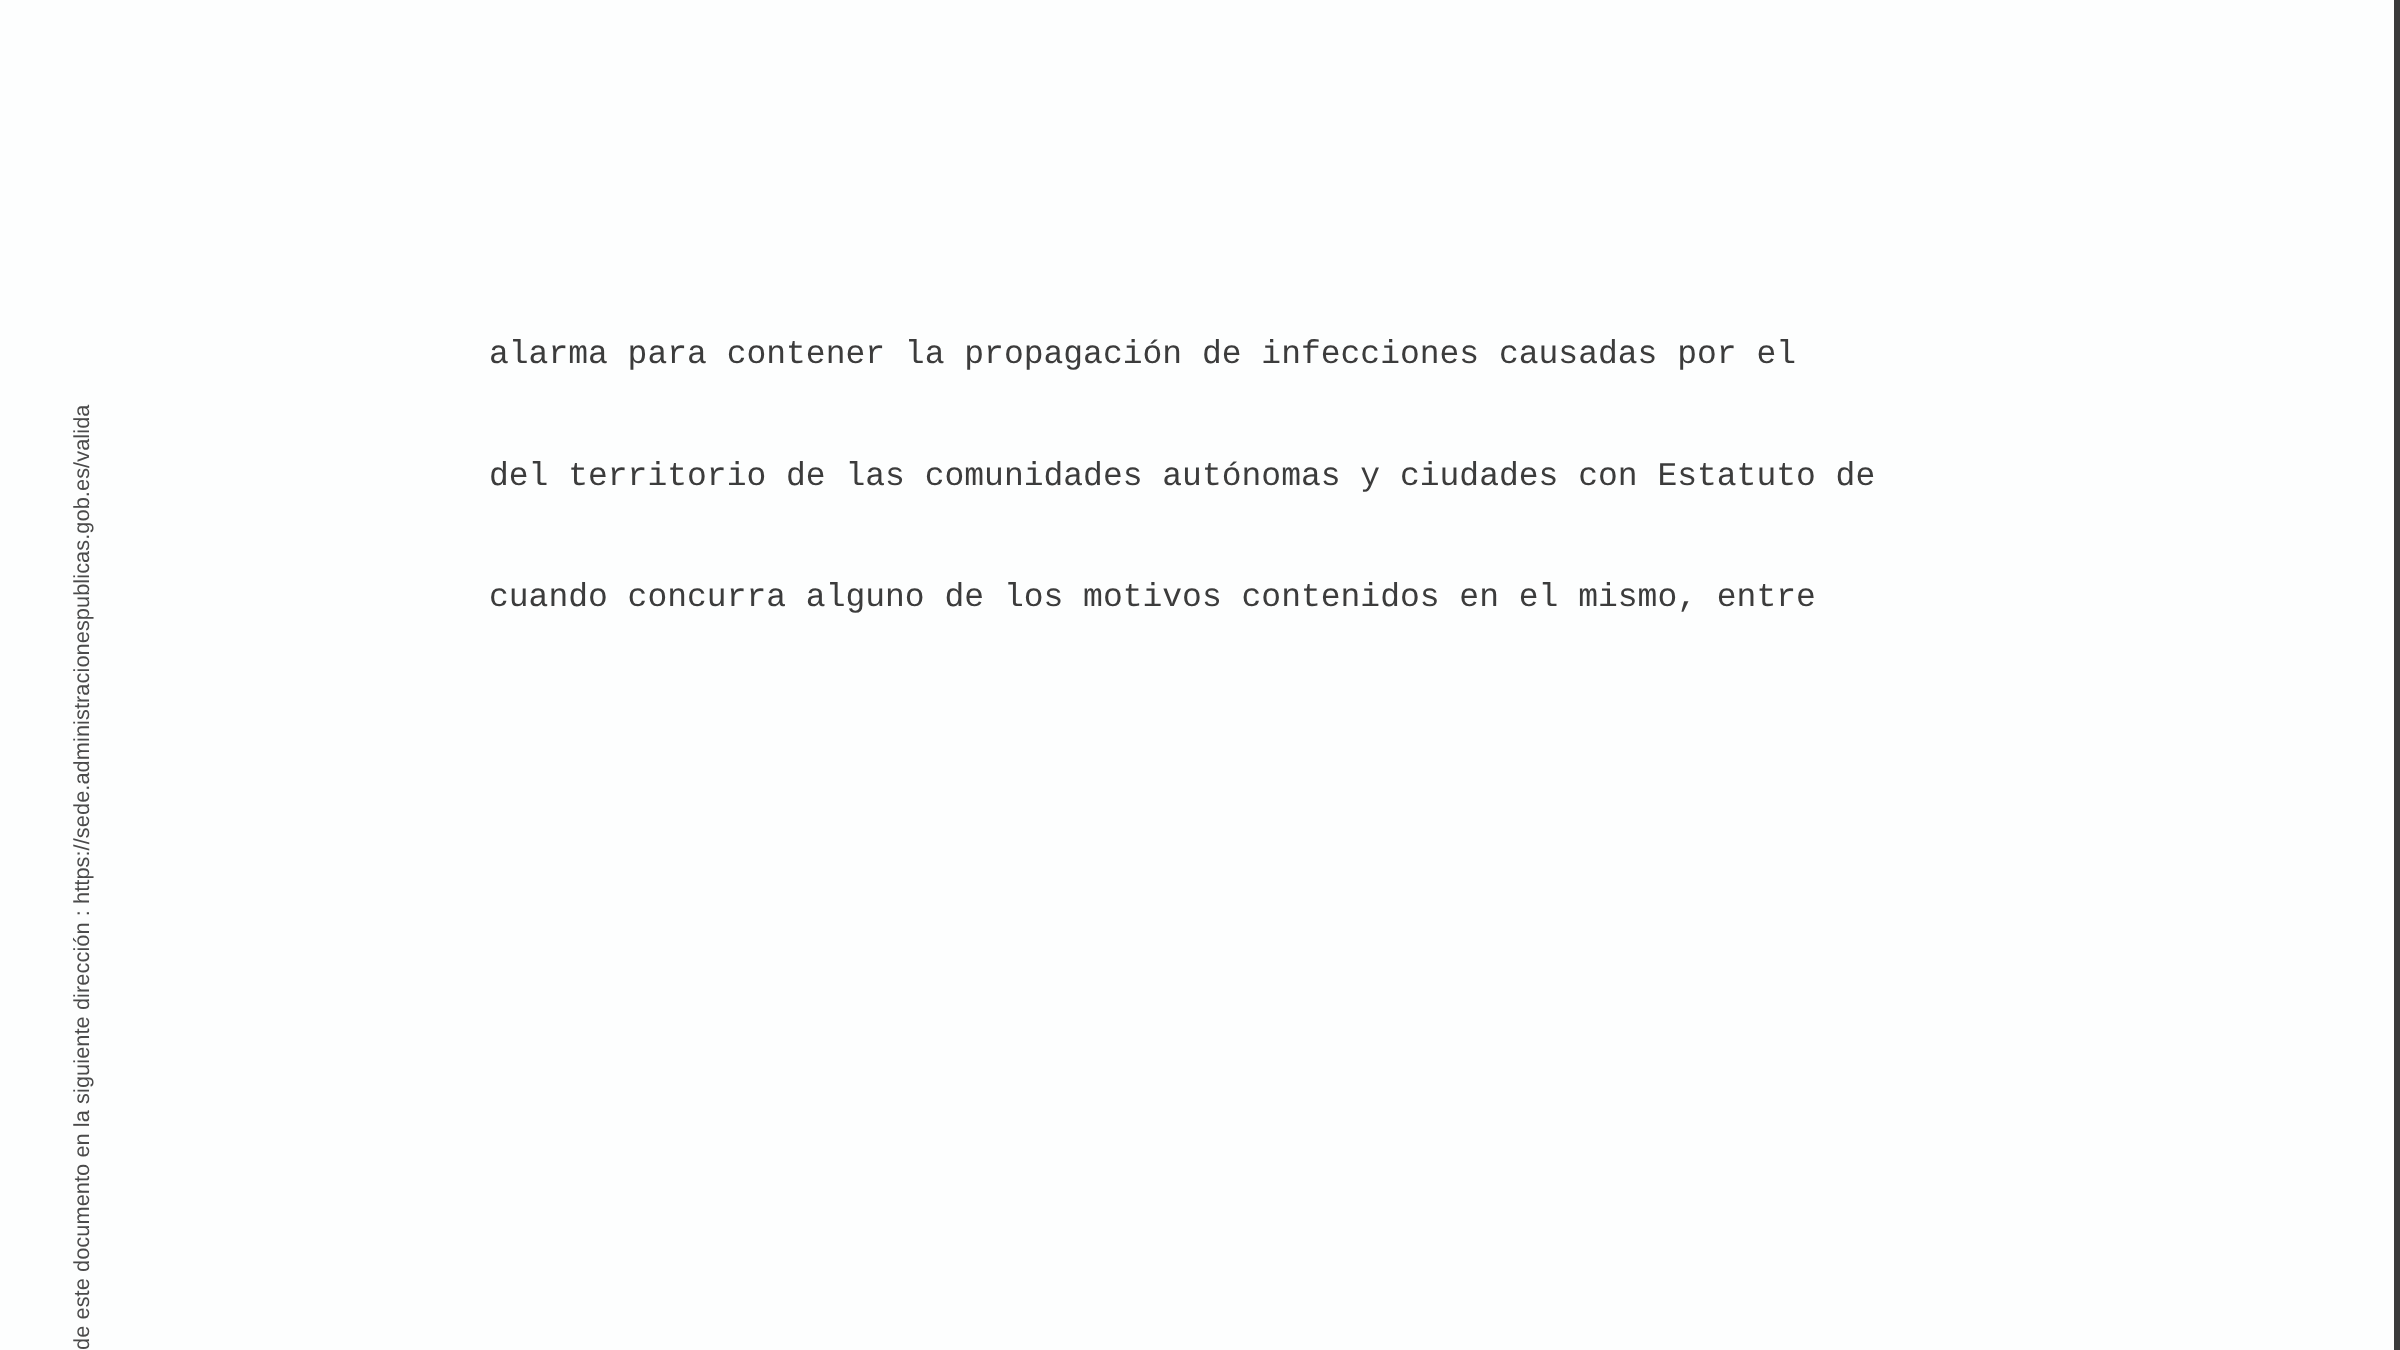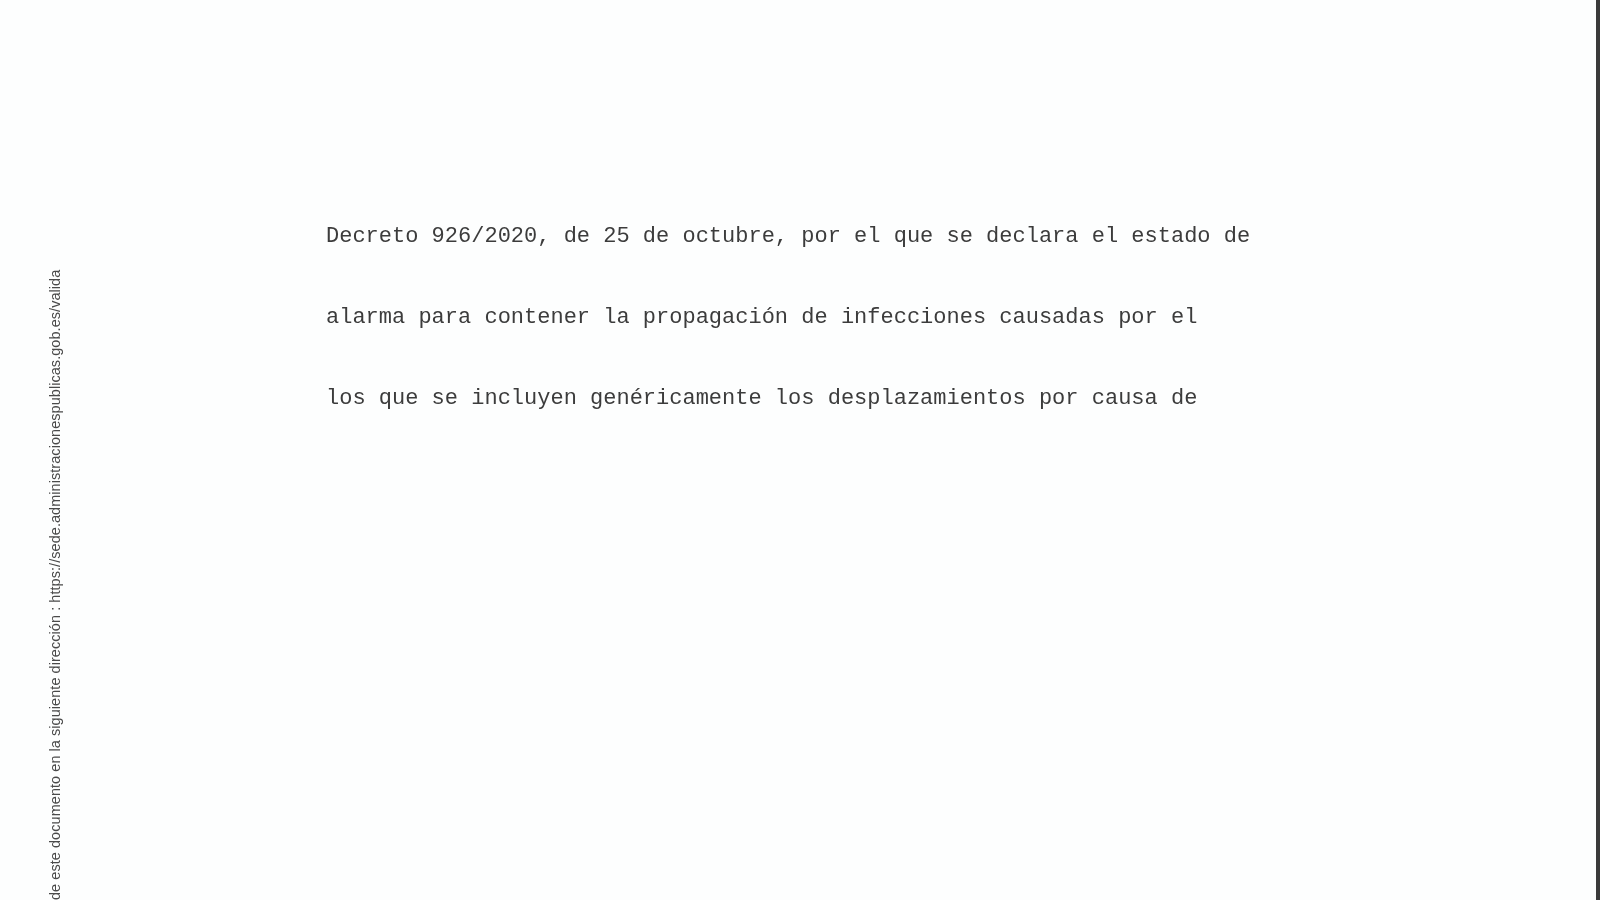--- a/index.html
+++ b/index.html
@@ -63,23 +63,23 @@
 
 <div class="page">
 
   <div class="side-margin">
     <div class="side-text">de este documento en la siguiente dirección : https://sede.administracionespublicas.gob.es/valida</div>
   </div>
 
   <div class="body-text">
 
     <div class="para para-1">
-      <div>Decreto 926/2020, de 25 de octubre, por el que se declara el estado de</div>
       <div>alarma para contener la propagación de infecciones causadas por el</div>
-      <div>los que se incluyen genéricamente los desplazamientos por causa de</div>
+      <div>del territorio de las comunidades autónomas y ciudades con Estatuto de</div>
+      <div>cuando concurra alguno de los motivos contenidos en el mismo, entre</div>
       
       
     </div>
 
     
 
     
 
     
 

